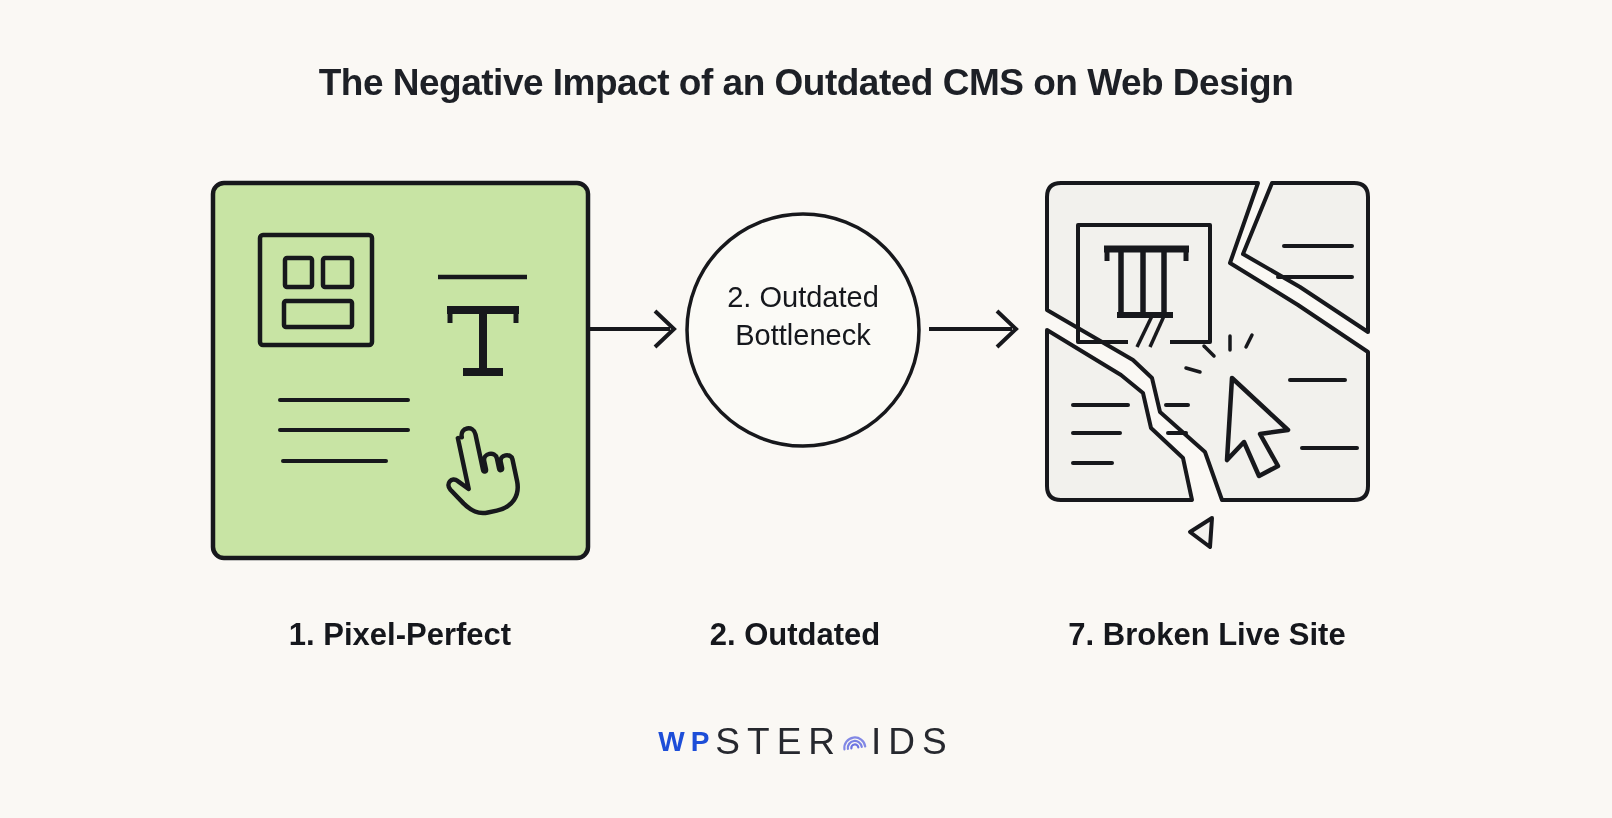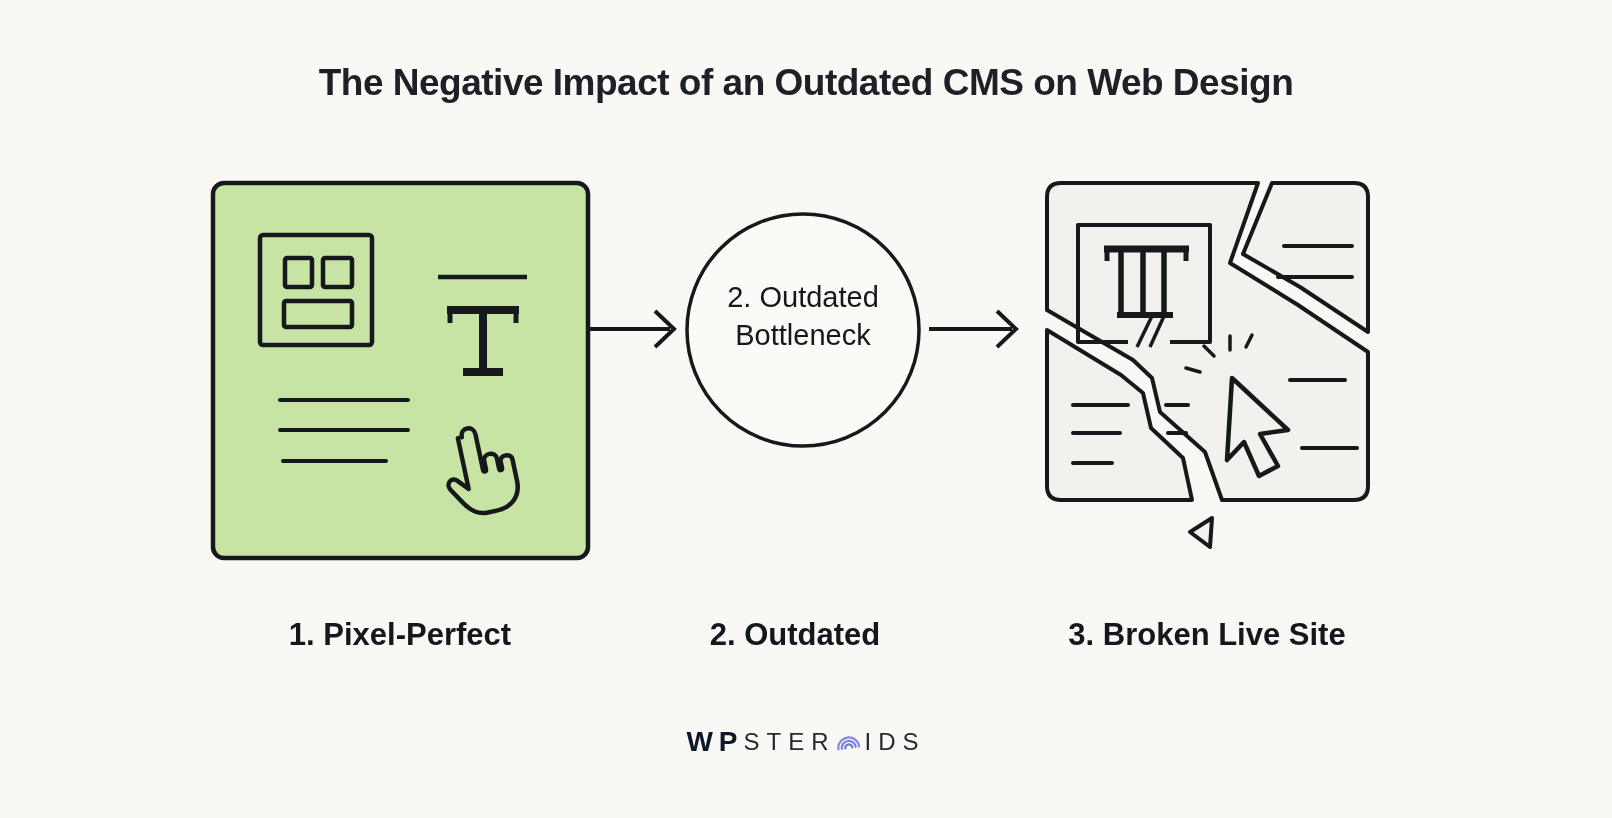--- a/index.html
+++ b/index.html
@@ -38,22 +38,22 @@
   }
   .caption-1{left:210px;width:380px;}
   .caption-2{left:605px;width:380px;}
   .caption-3{left:1007px;width:400px;}
 
   .footer-logo{
     left:0;top:722px;width:1612px;height:40px;
     display:flex;align-items:center;justify-content:center;
     user-select:none;
   }
-  .logo-strong{font-size:28px;font-weight:700;letter-spacing:6px;color:#0f172a;}
-  .logo-light{font-size:24px;font-weight:400;letter-spacing:7px;color:#26282e;}
+  .logo-strong{font-size:28px;font-weight:700;letter-spacing:6px;color:#1d4ed8;}
+  .logo-light{font-size:37px;font-weight:400;letter-spacing:7px;color:#26282e;}
   .logo-o-icon{width:28px;height:28px;margin:0 3px 0 -2px;display:inline-block;}
 </style>
 </head>
 <body>
 
 <div class="stage">
 
   <div class="abs title">The Negative Impact of an Outdated CMS on Web Design</div>
 
   <svg class="abs diagram-svg" viewBox="0 0 1612 818" aria-hidden="true">
@@ -158,21 +158,21 @@
     <div>Bottleneck</div>
   </div>
 
   <div class="abs caption caption-1">
     <div>1. Pixel-Perfect</div>
   </div>
   <div class="abs caption caption-2">
     <div>2. Outdated</div>
   </div>
   <div class="abs caption caption-3">
-    <div>3. Broken Live Site</div>
+    <div>7. Broken Live Site</div>
   </div>
 
   <div class="abs footer-logo">
     <span class="logo-strong">WP</span>
     <span class="logo-light">STER</span>
     <svg class="logo-o-icon" viewBox="0 0 28 28" aria-hidden="true">
       <g fill="none" stroke="#6c74e2" stroke-linecap="round" transform="rotate(-8 14 14)">
         <path d="M3.5,20 a10.5,10.5 0 0 1 21,0" stroke-width="2.2" opacity="0.85"></path>
         <path d="M7,20 a7,7 0 0 1 14,0" stroke-width="2.2" opacity="0.9"></path>
         <path d="M10.5,20 a3.5,3.5 0 0 1 7,0" stroke-width="2.2"></path>

